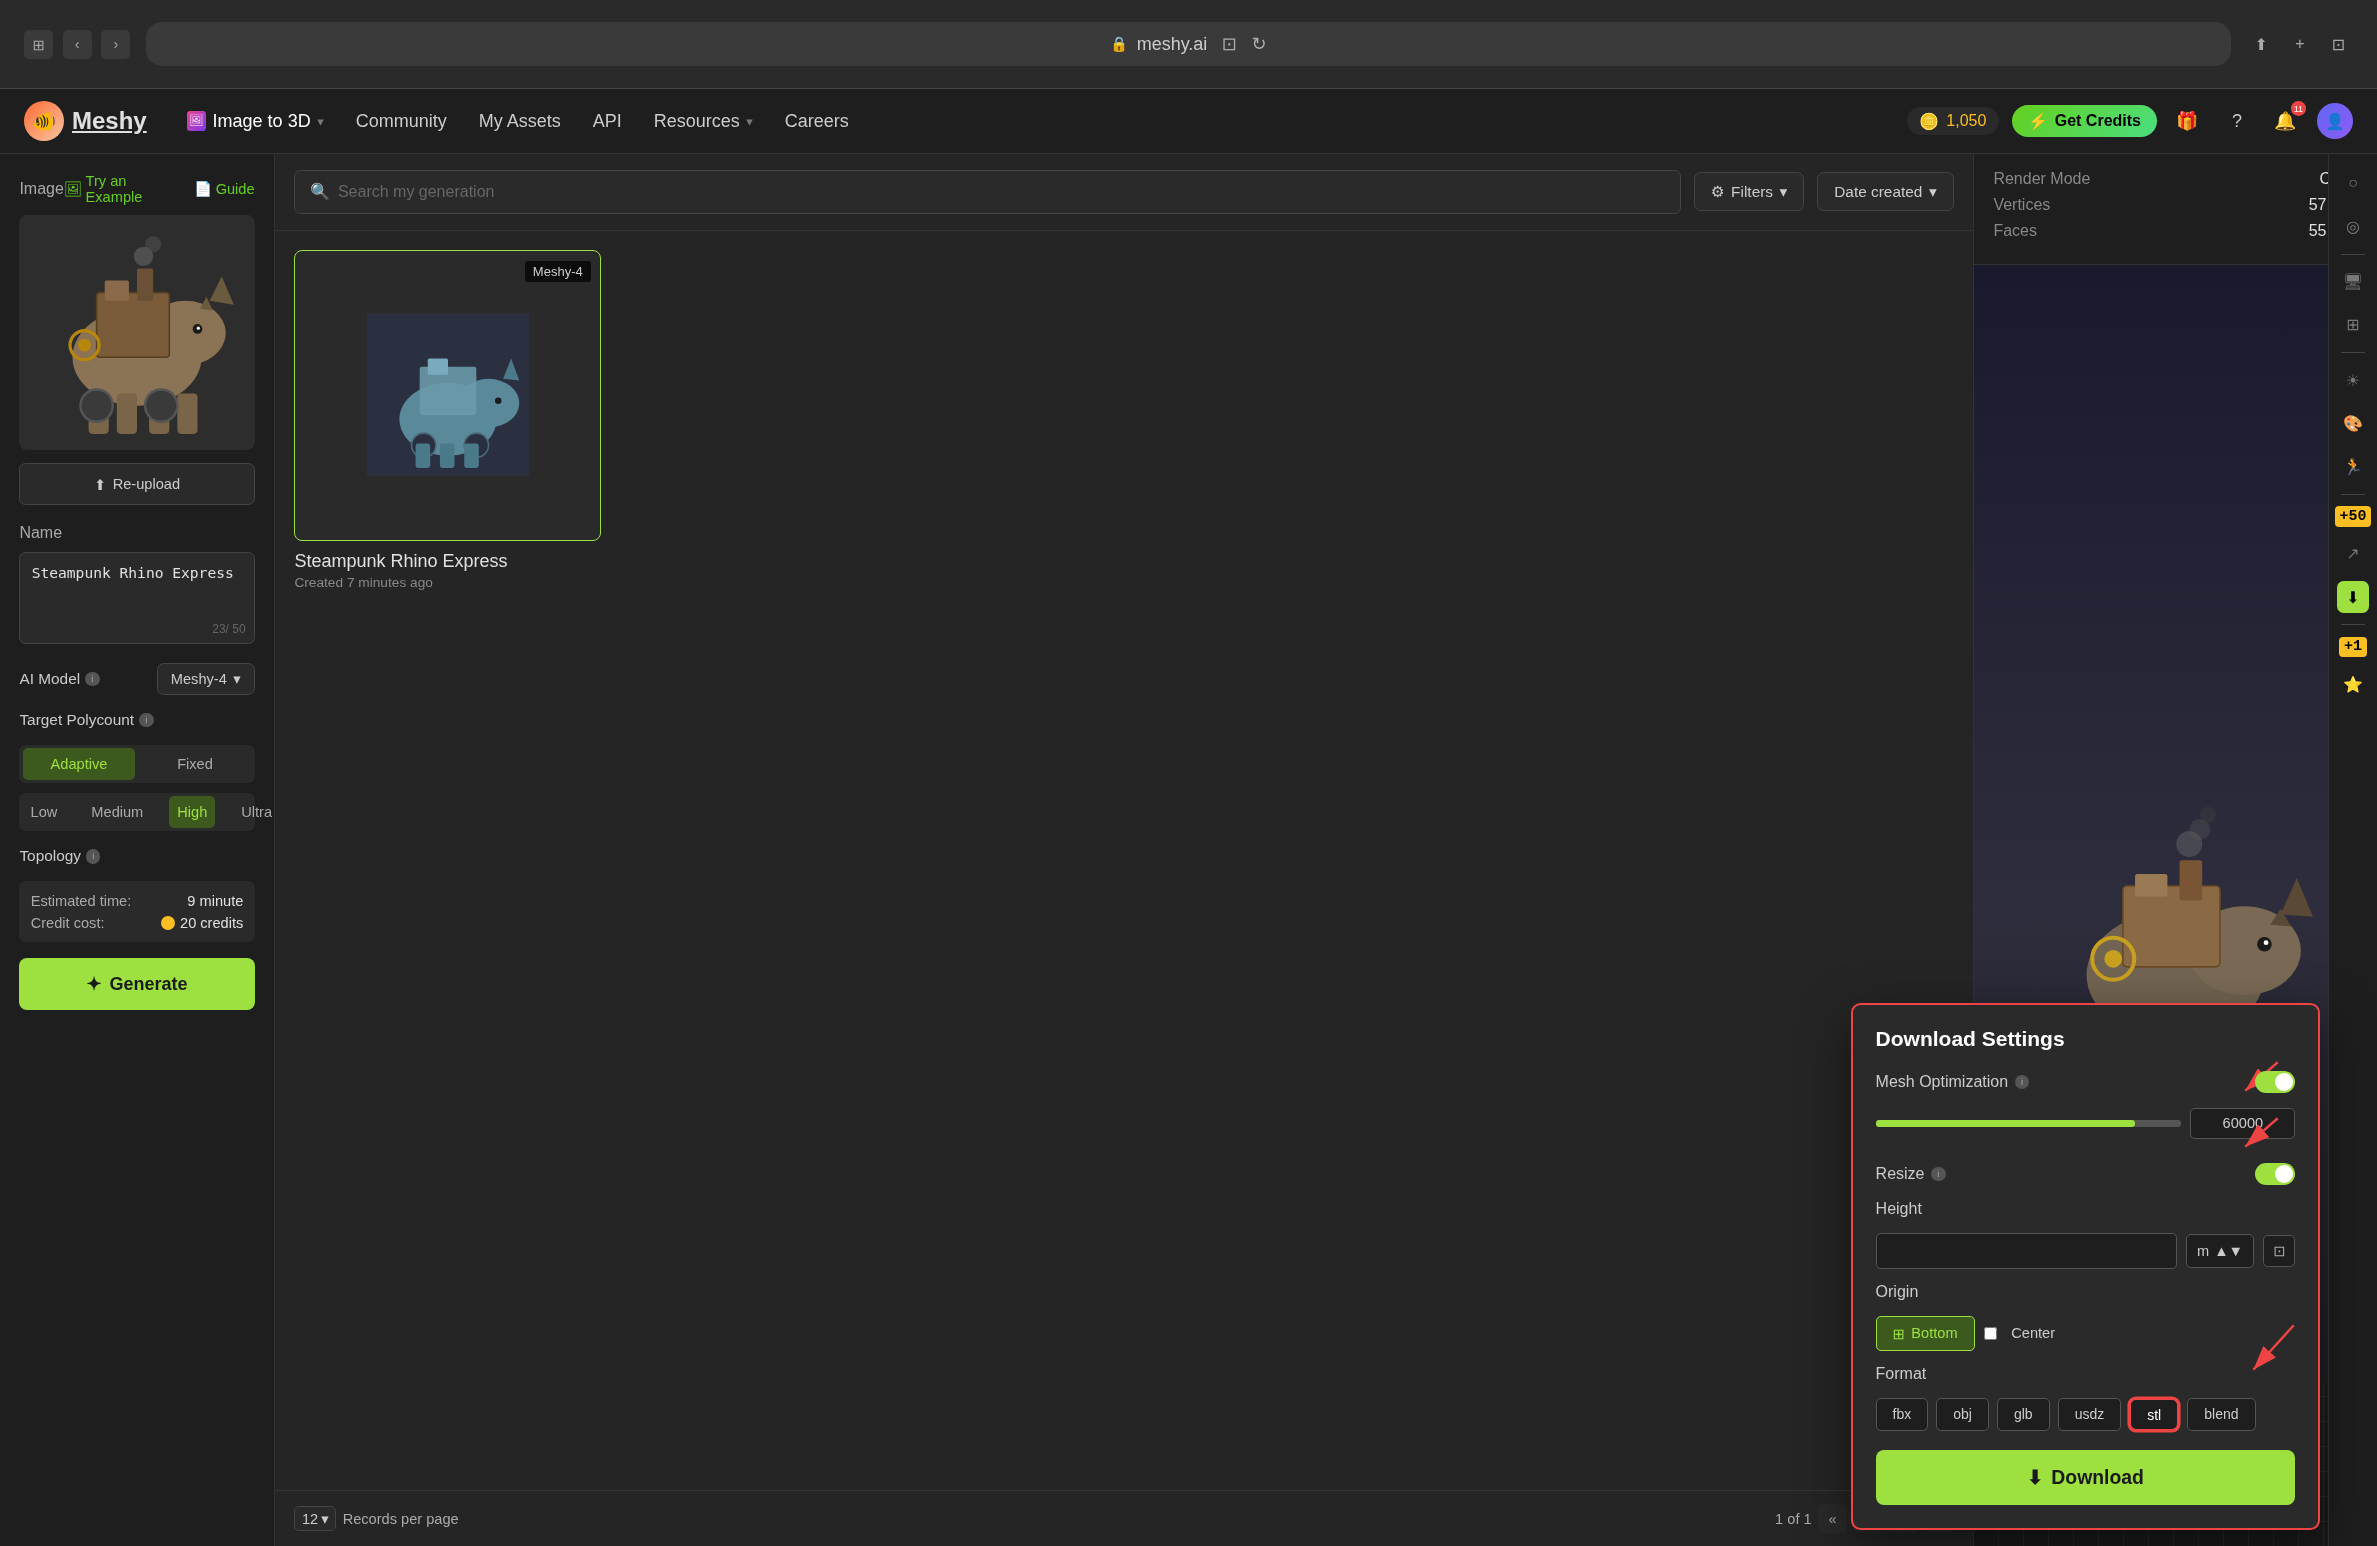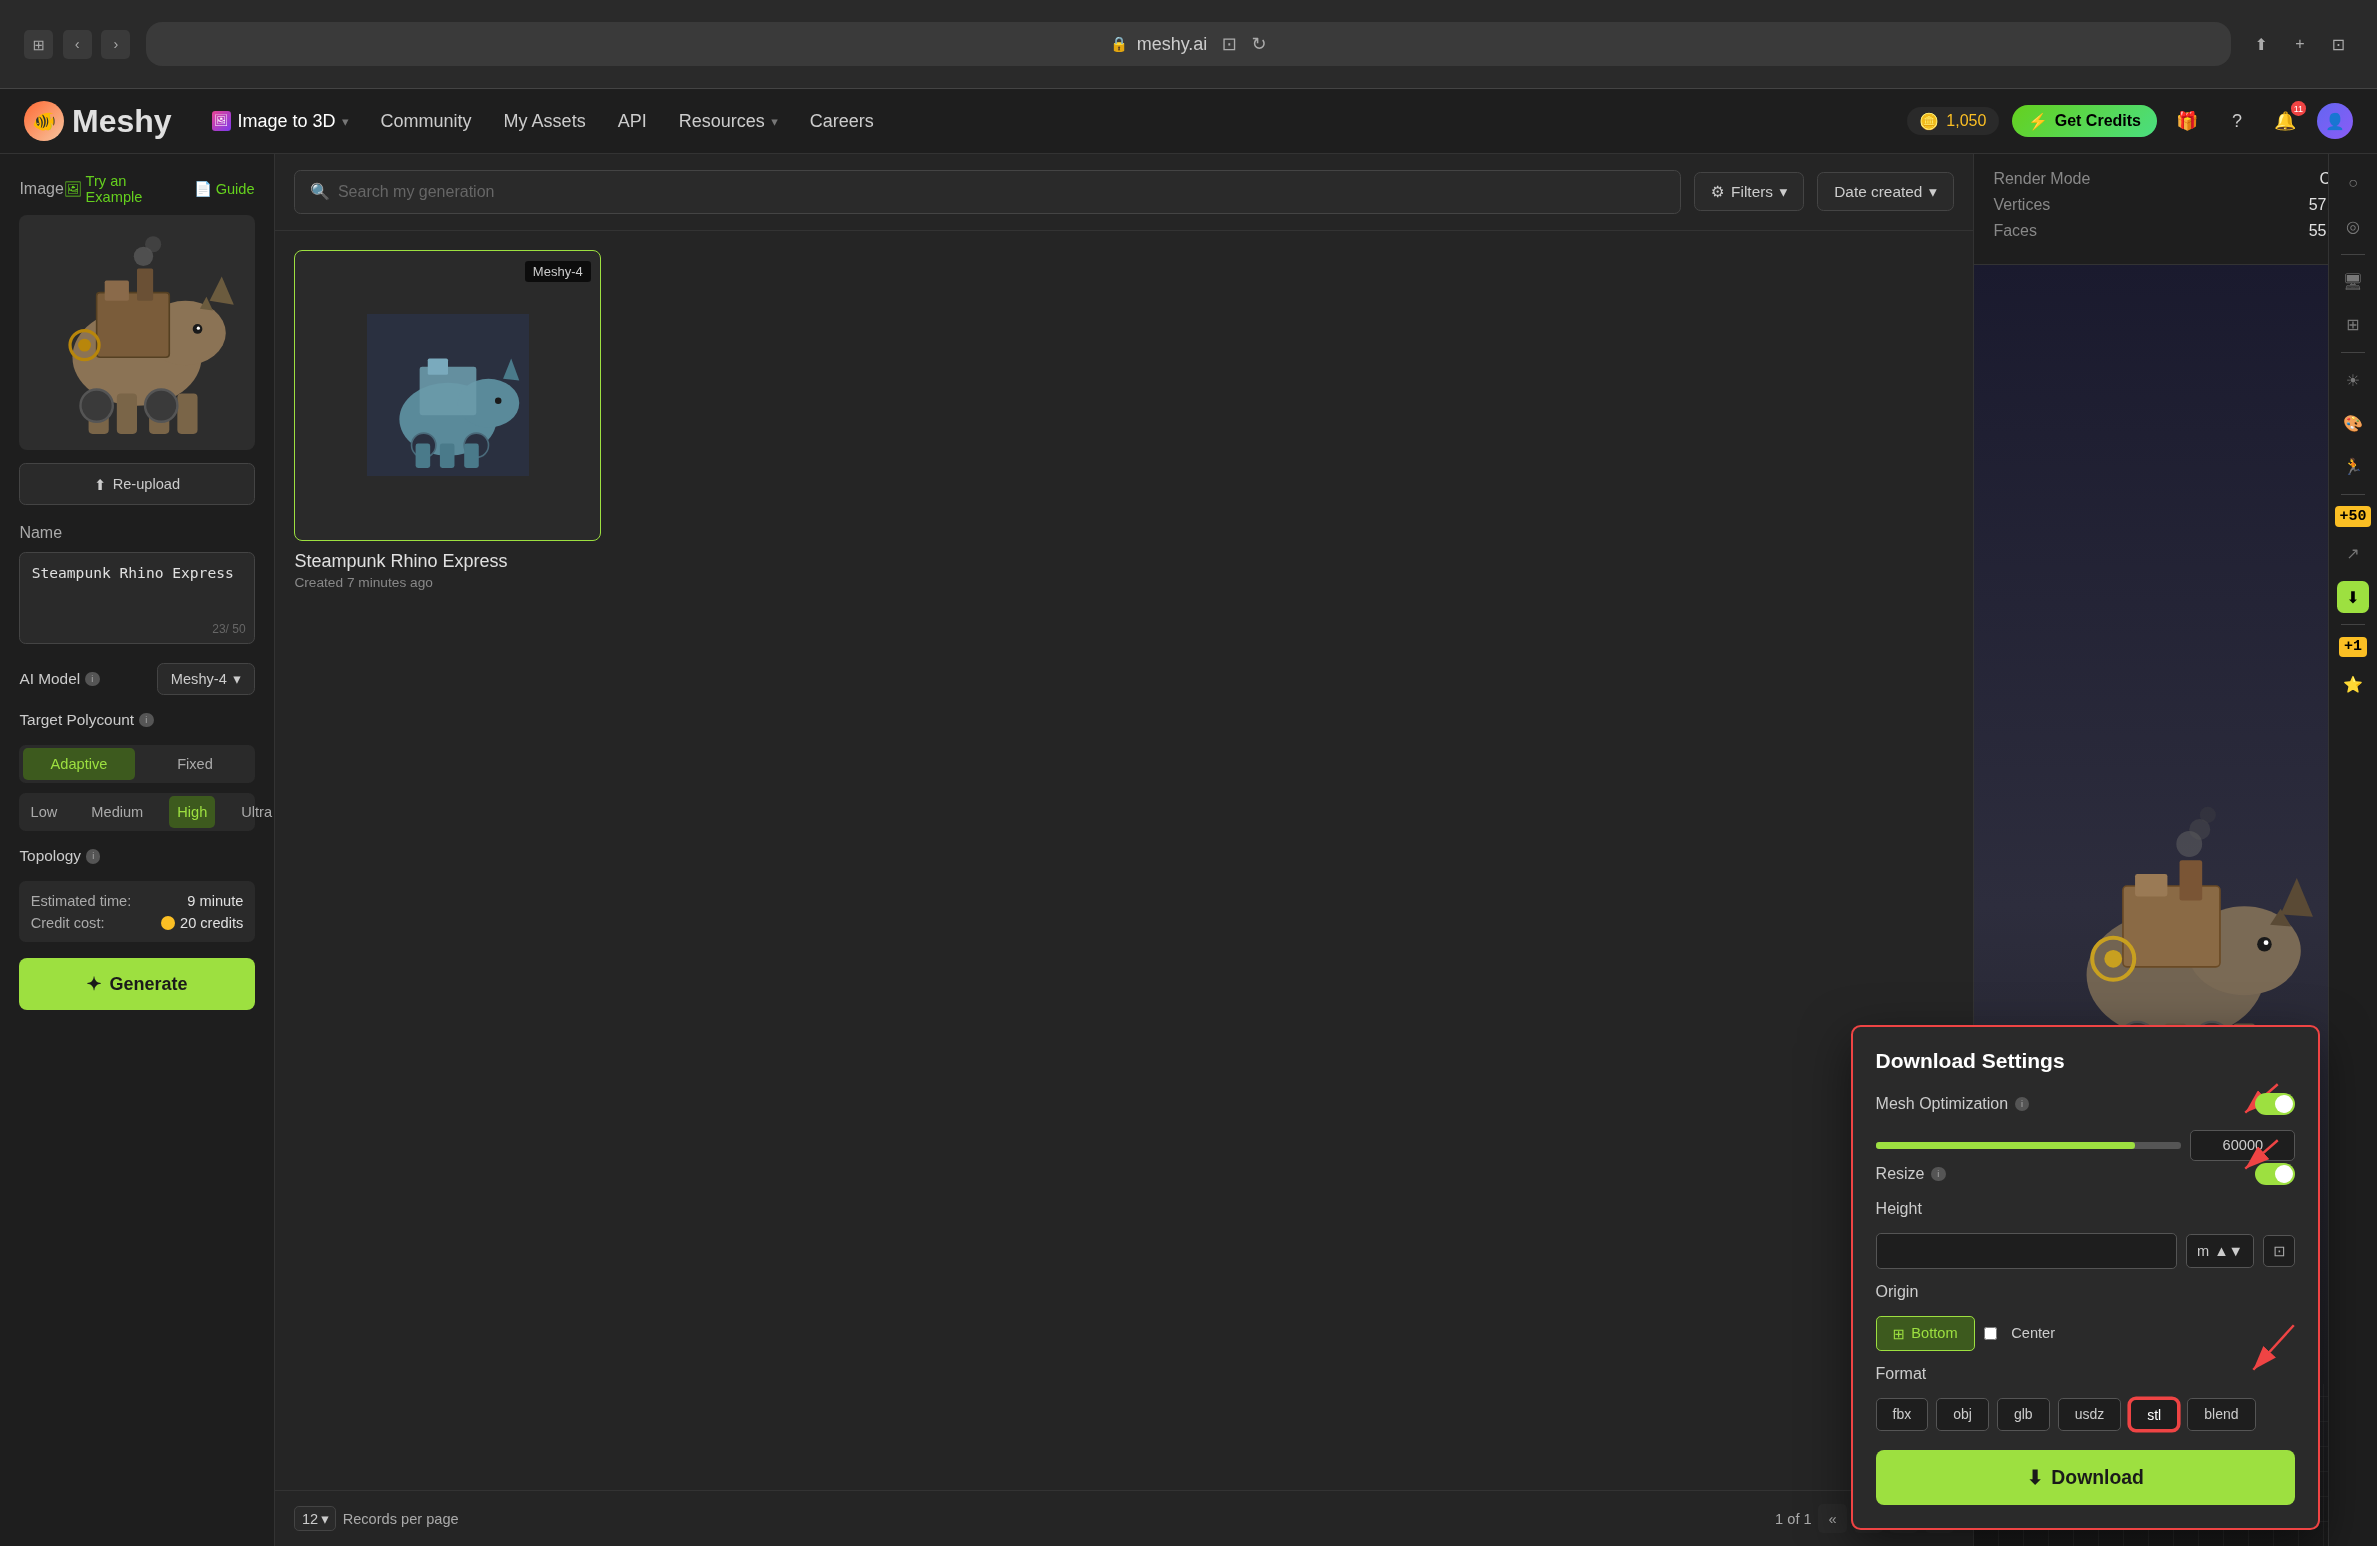--- a/index.html
+++ b/index.html
@@ -79,23 +79,24 @@
       margin-right: 24px;
     }
     .logo-icon {
       width: 40px; height: 40px;
       background: linear-gradient(135deg, #ff6b35, #f7c59f);
       border-radius: 50%;
       display: flex; align-items: center; justify-content: center;
       font-size: 19.4px;
     }
     .logo-text {
-      font-size: 32px;
+      font-size: 24px;
       font-weight: bold;
       color: #e0e0e0;
+      text-decoration: underline;
     }
     .nav-item {
       display: flex;
       align-items: center;
       gap: 6.5px;
       padding: 6.5px 16px;
       color: #ccc;
       font-size: 18px;
       cursor: pointer;
       white-space: nowrap;
@@ -647,21 +648,21 @@
       top: 2.4px;
       width: 18px;
       height: 18px;
       background: #fff;
       border-radius: 50%;
     }
     .slider-row {
       display: flex;
       align-items: center;
       gap: 9.7px;
-      margin-bottom: 2px;
+      margin-bottom: 24px;
     }
     .slider-track {
       flex: 1;
       height: 6.5px;
       background: #555;
       border-radius: 3.2px;
       position: relative;
     }
     .slider-fill {
       height: 100%;

